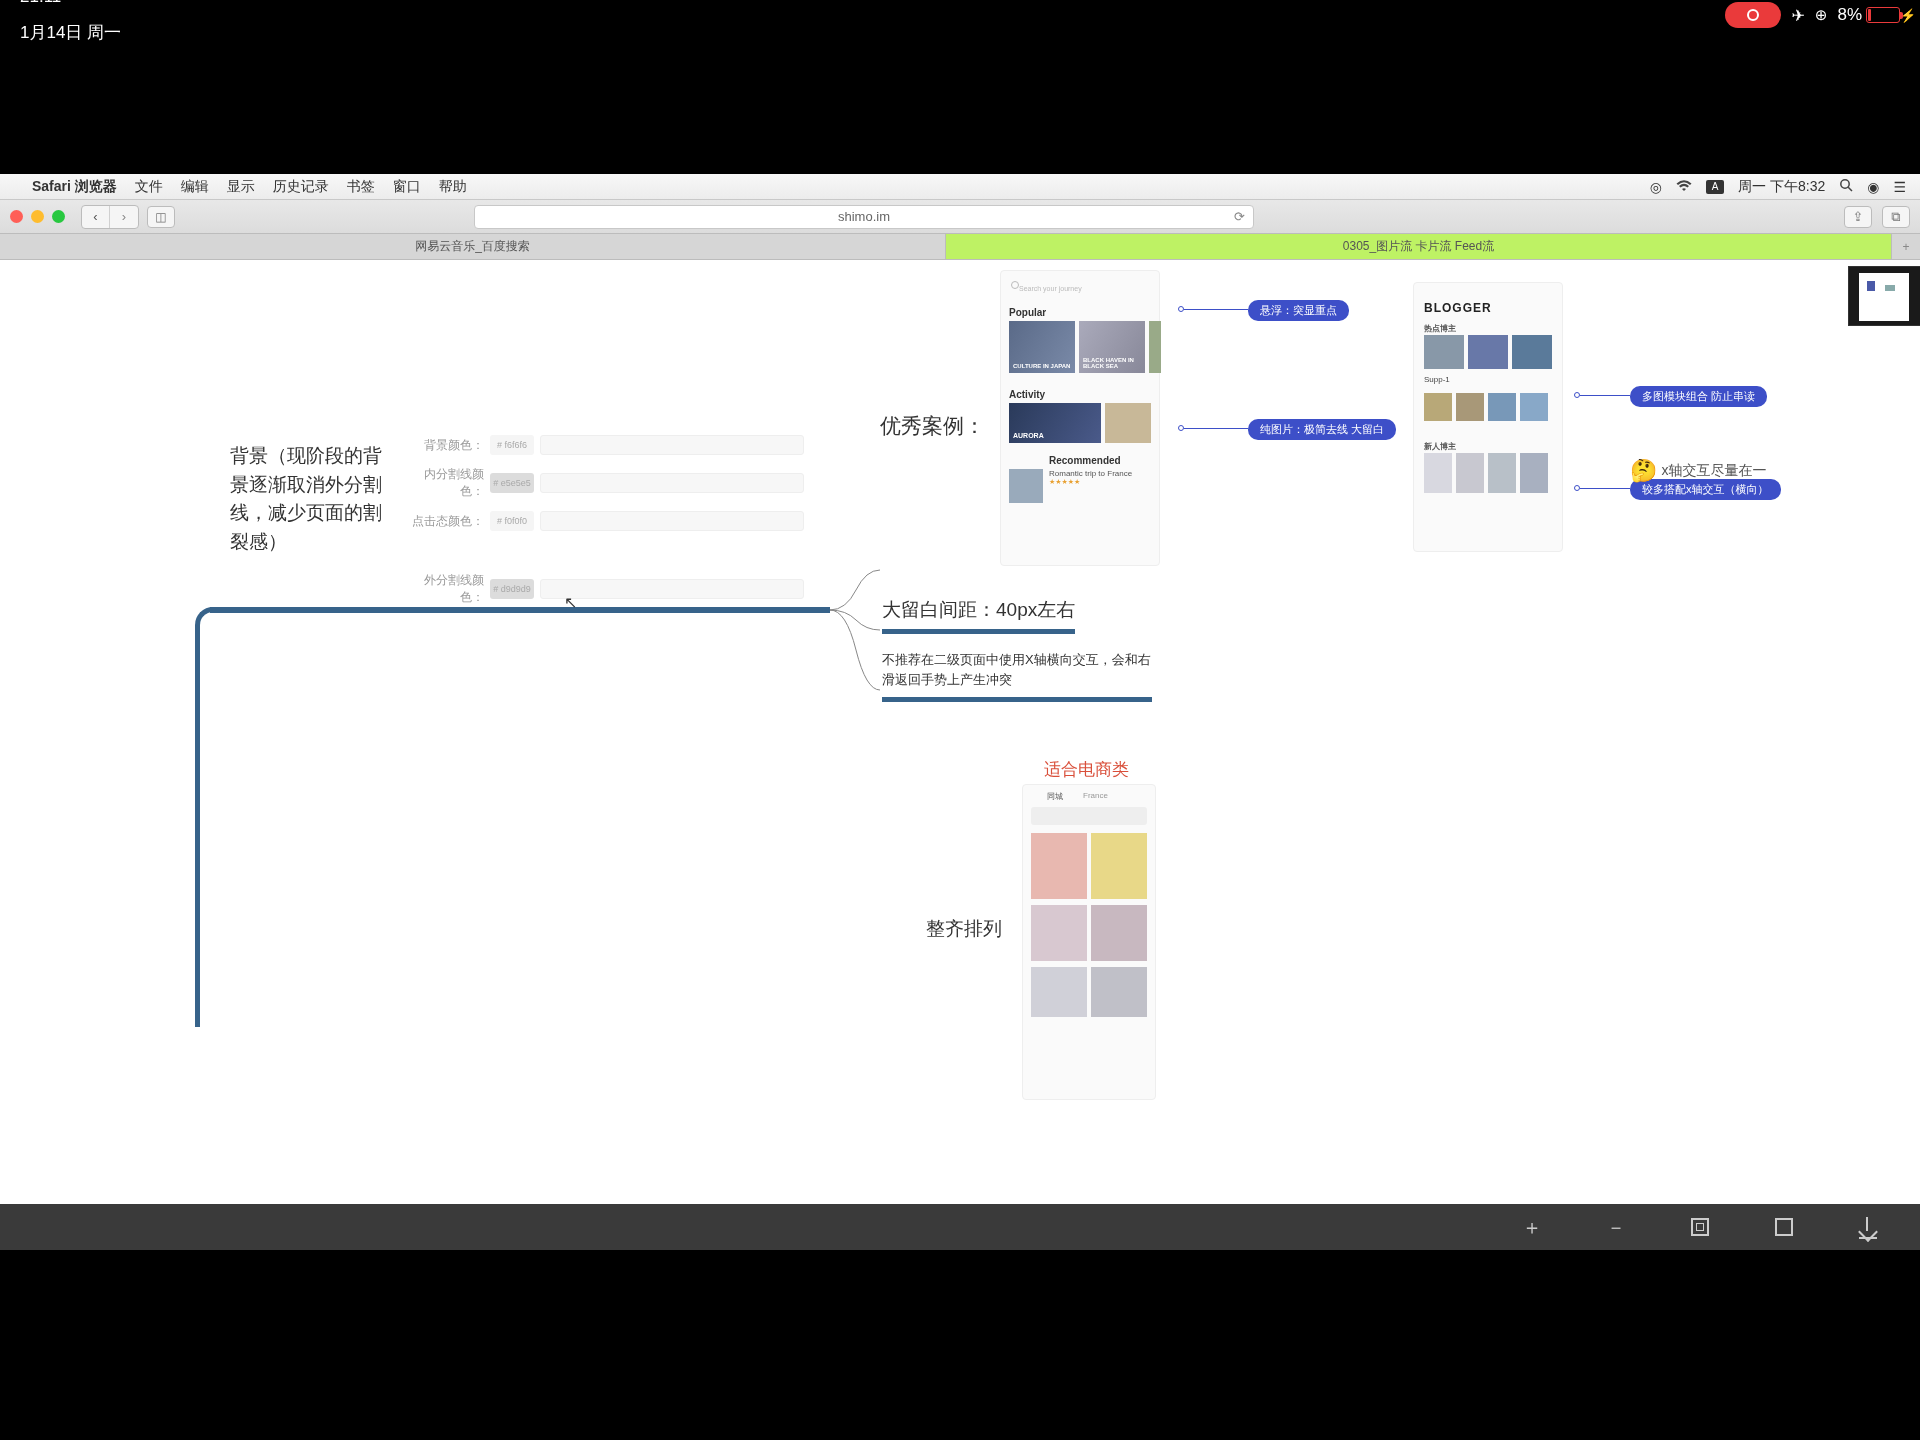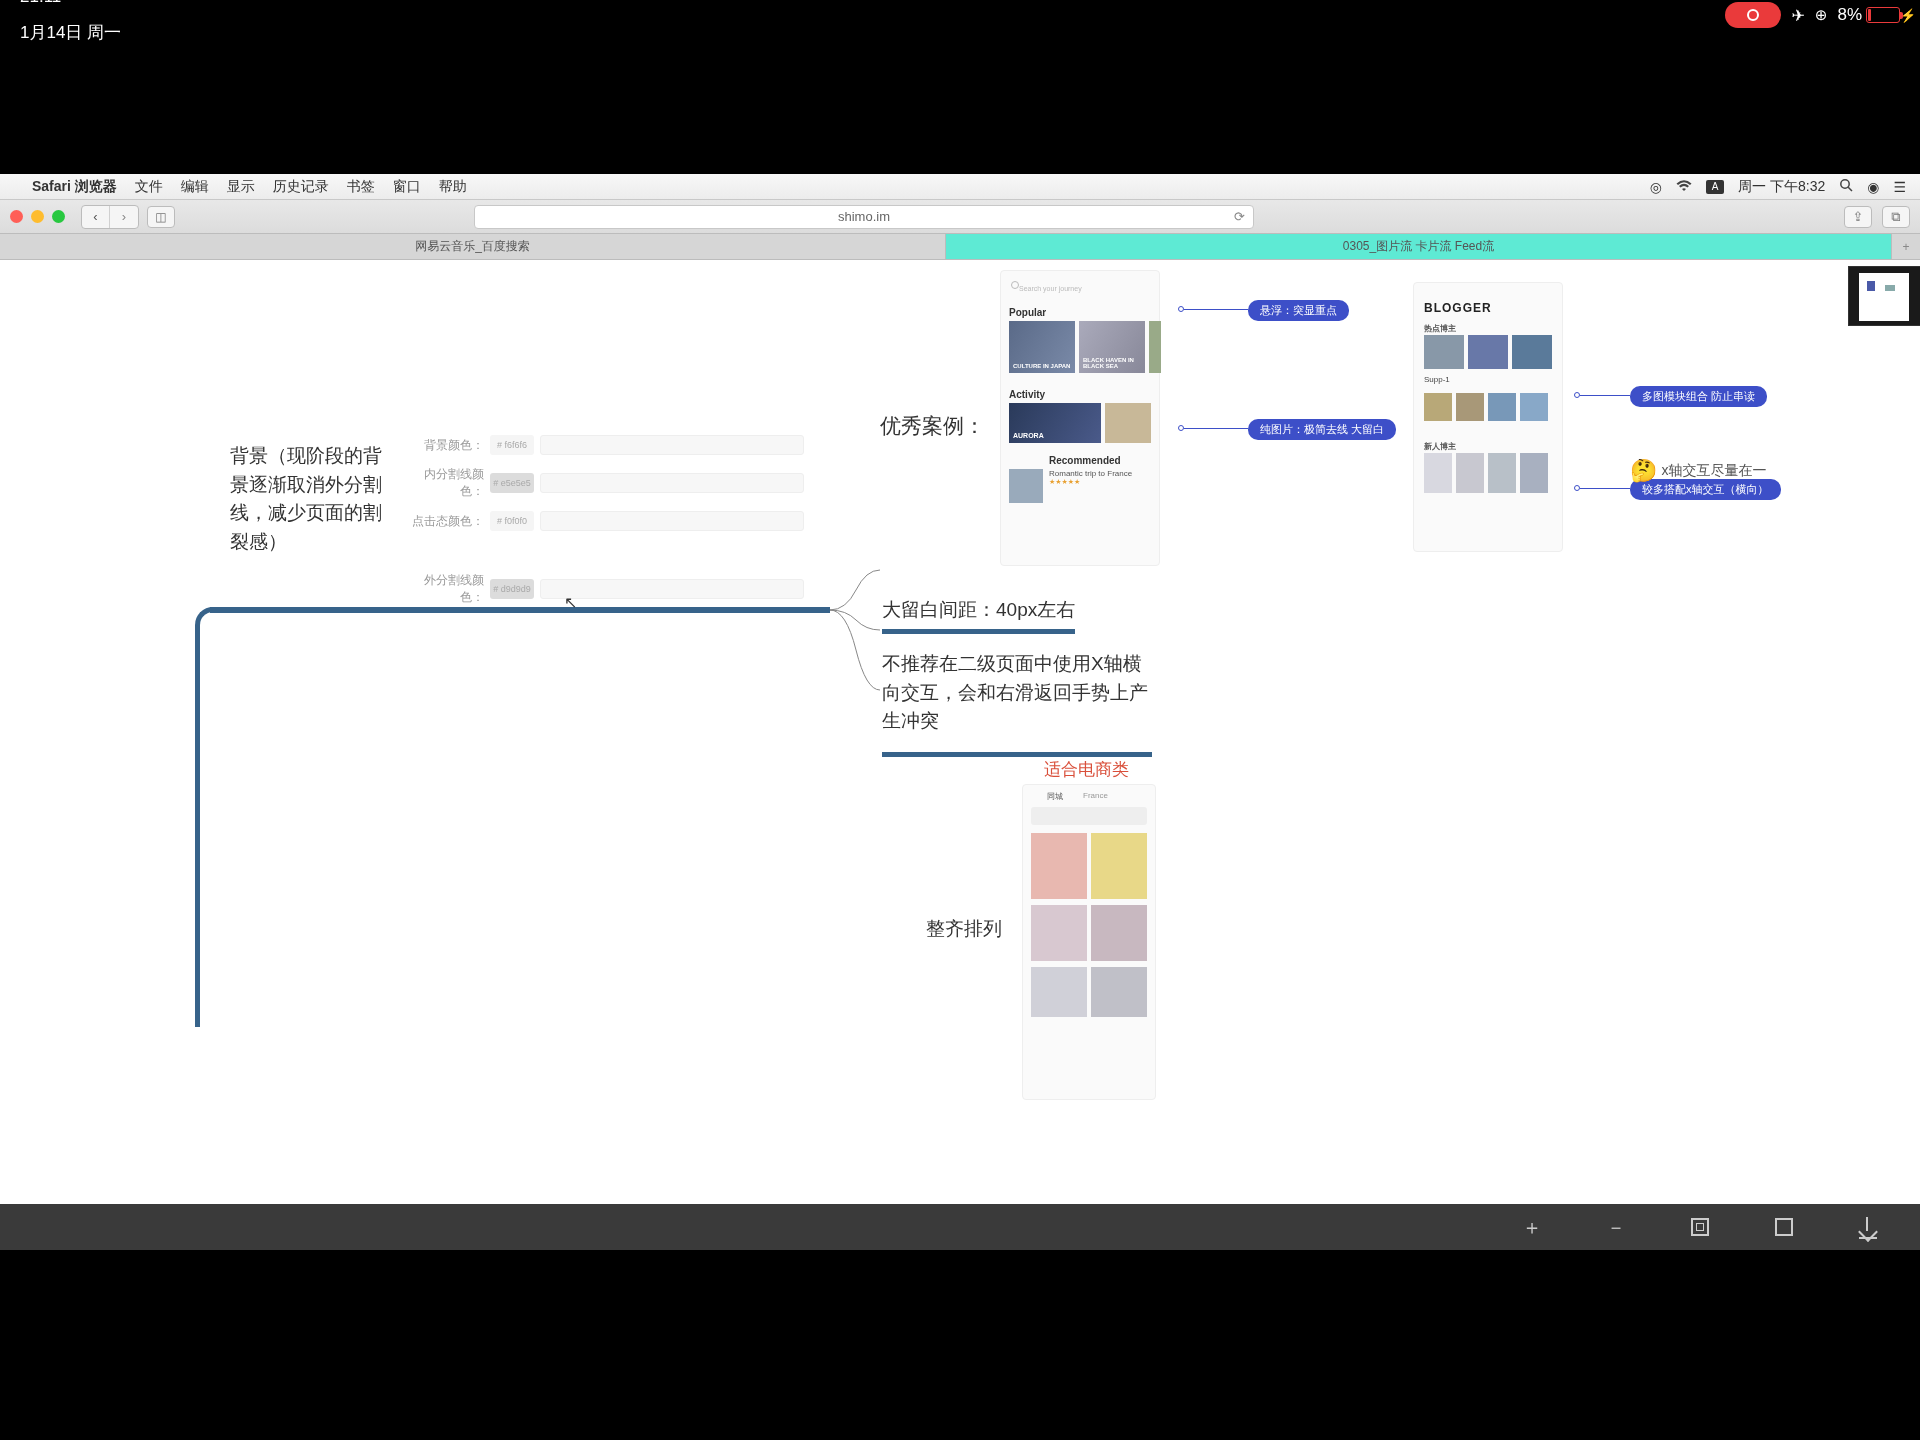--- a/index.html
+++ b/index.html
@@ -39,21 +39,21 @@
     .nav-btns span:first-child { border-right: 1px solid #d0d0d0; color: #555; }
     .sidebar-tgl { width: 28px; height: 22px; border: 1px solid #bcbcbc; border-radius: 4px; background: #f5f5f5; display: flex; align-items: center; justify-content: center; color: #777; font-size: 12px; }
     .url-field { flex: 1; max-width: 780px; margin: 0 auto; height: 24px; background: #fff; border: 1px solid #c8c8c8; border-radius: 4px; display: flex; align-items: center; justify-content: center; font-size: 13px; color: #666; position: relative; }
     .url-field .reload { position: absolute; right: 8px; color: #888; }
     .right-btns { display: flex; gap: 10px; margin-left: auto; }
     .right-btns span { width: 28px; height: 22px; border: 1px solid #bcbcbc; border-radius: 4px; background: #f5f5f5; display: flex; align-items: center; justify-content: center; color: #777; font-size: 13px; }
     
     
     .tab-bar { position: absolute; top: 60px; left: 0; right: 0; height: 26px; background: #d6d6d6; display: flex; border-bottom: 1px solid #bcbcbc; font-size: 12px; }
     .tab { flex: 1; display: flex; align-items: center; justify-content: center; border-right: 1px solid #bcbcbc; color: #555; }
-    .tab.active { background: #5eead4; }
+    .tab.active { background: #bef264; }
     .tab-add { width: 28px; display: flex; align-items: center; justify-content: center; color: #888; }
     
     
     .page { position: absolute; top: 86px; left: 0; right: 0; bottom: 46px; background: #fff; overflow: hidden; }
     
     
     .minimap { position: absolute; top: 6px; right: -2px; width: 74px; height: 60px; background: #1a1a1a; border: 1px solid #333; }
     .minimap-inner { position: absolute; left: 10px; top: 6px; width: 50px; height: 48px; background: #fff; }
     .minimap-acc1 { position: absolute; left: 18px; top: 14px; width: 8px; height: 10px; background: #4a5aa8; }
     .minimap-acc2 { position: absolute; left: 36px; top: 18px; width: 10px; height: 6px; background: #8aa; }
@@ -95,21 +95,21 @@
     .pill-line { position: absolute; height: 1px; background: #3d4fc8; }
     .pill-dot { position: absolute; width: 6px; height: 6px; border: 1px solid #3d4fc8; border-radius: 50%; background: #fff; }
     
     
     .main-bar { position: absolute; left: 210px; top: 347px; width: 620px; height: 6px; background: #37638a; }
     .main-curve { position: absolute; left: 195px; top: 347px; width: 20px; height: 420px; border-left: 5px solid #37638a; border-top: 5px solid #37638a; border-top-left-radius: 18px; }
 
     .cursor { position: absolute; left: 564px; top: 333px; font-size: 16px; color: #333; }
     
     .node-big1 { left: 882px; top: 336px; font-size: 19px; padding-bottom:4px;}
-    .node-big2 { left: 882px; top: 390px; width: 270px; font-size: 19px; line-height: 1.5; padding-bottom:16px;}
+    .node-big2 { left: 882px; top: 390px; width: 270px; font-size: 13px; line-height: 1.5; padding-bottom:8px;}
     .node-red { left: 1044px; top: 497px; font-size: 17px; }
     .node-align { left: 926px; top: 655px; font-size: 19px; }
     .node-height { left: 1044px; top: 790px; font-size: 17px; }
     
     .mock3 { left: 1022px; top: 524px; width: 134px; height: 316px; }
     
     
     .emoji-note { position: absolute; left: 1630px; top: 198px; font-size: 14px; color: #555; display:flex; align-items:center; gap:4px;}
     .emoji-note .em { font-size: 22px; }
     

